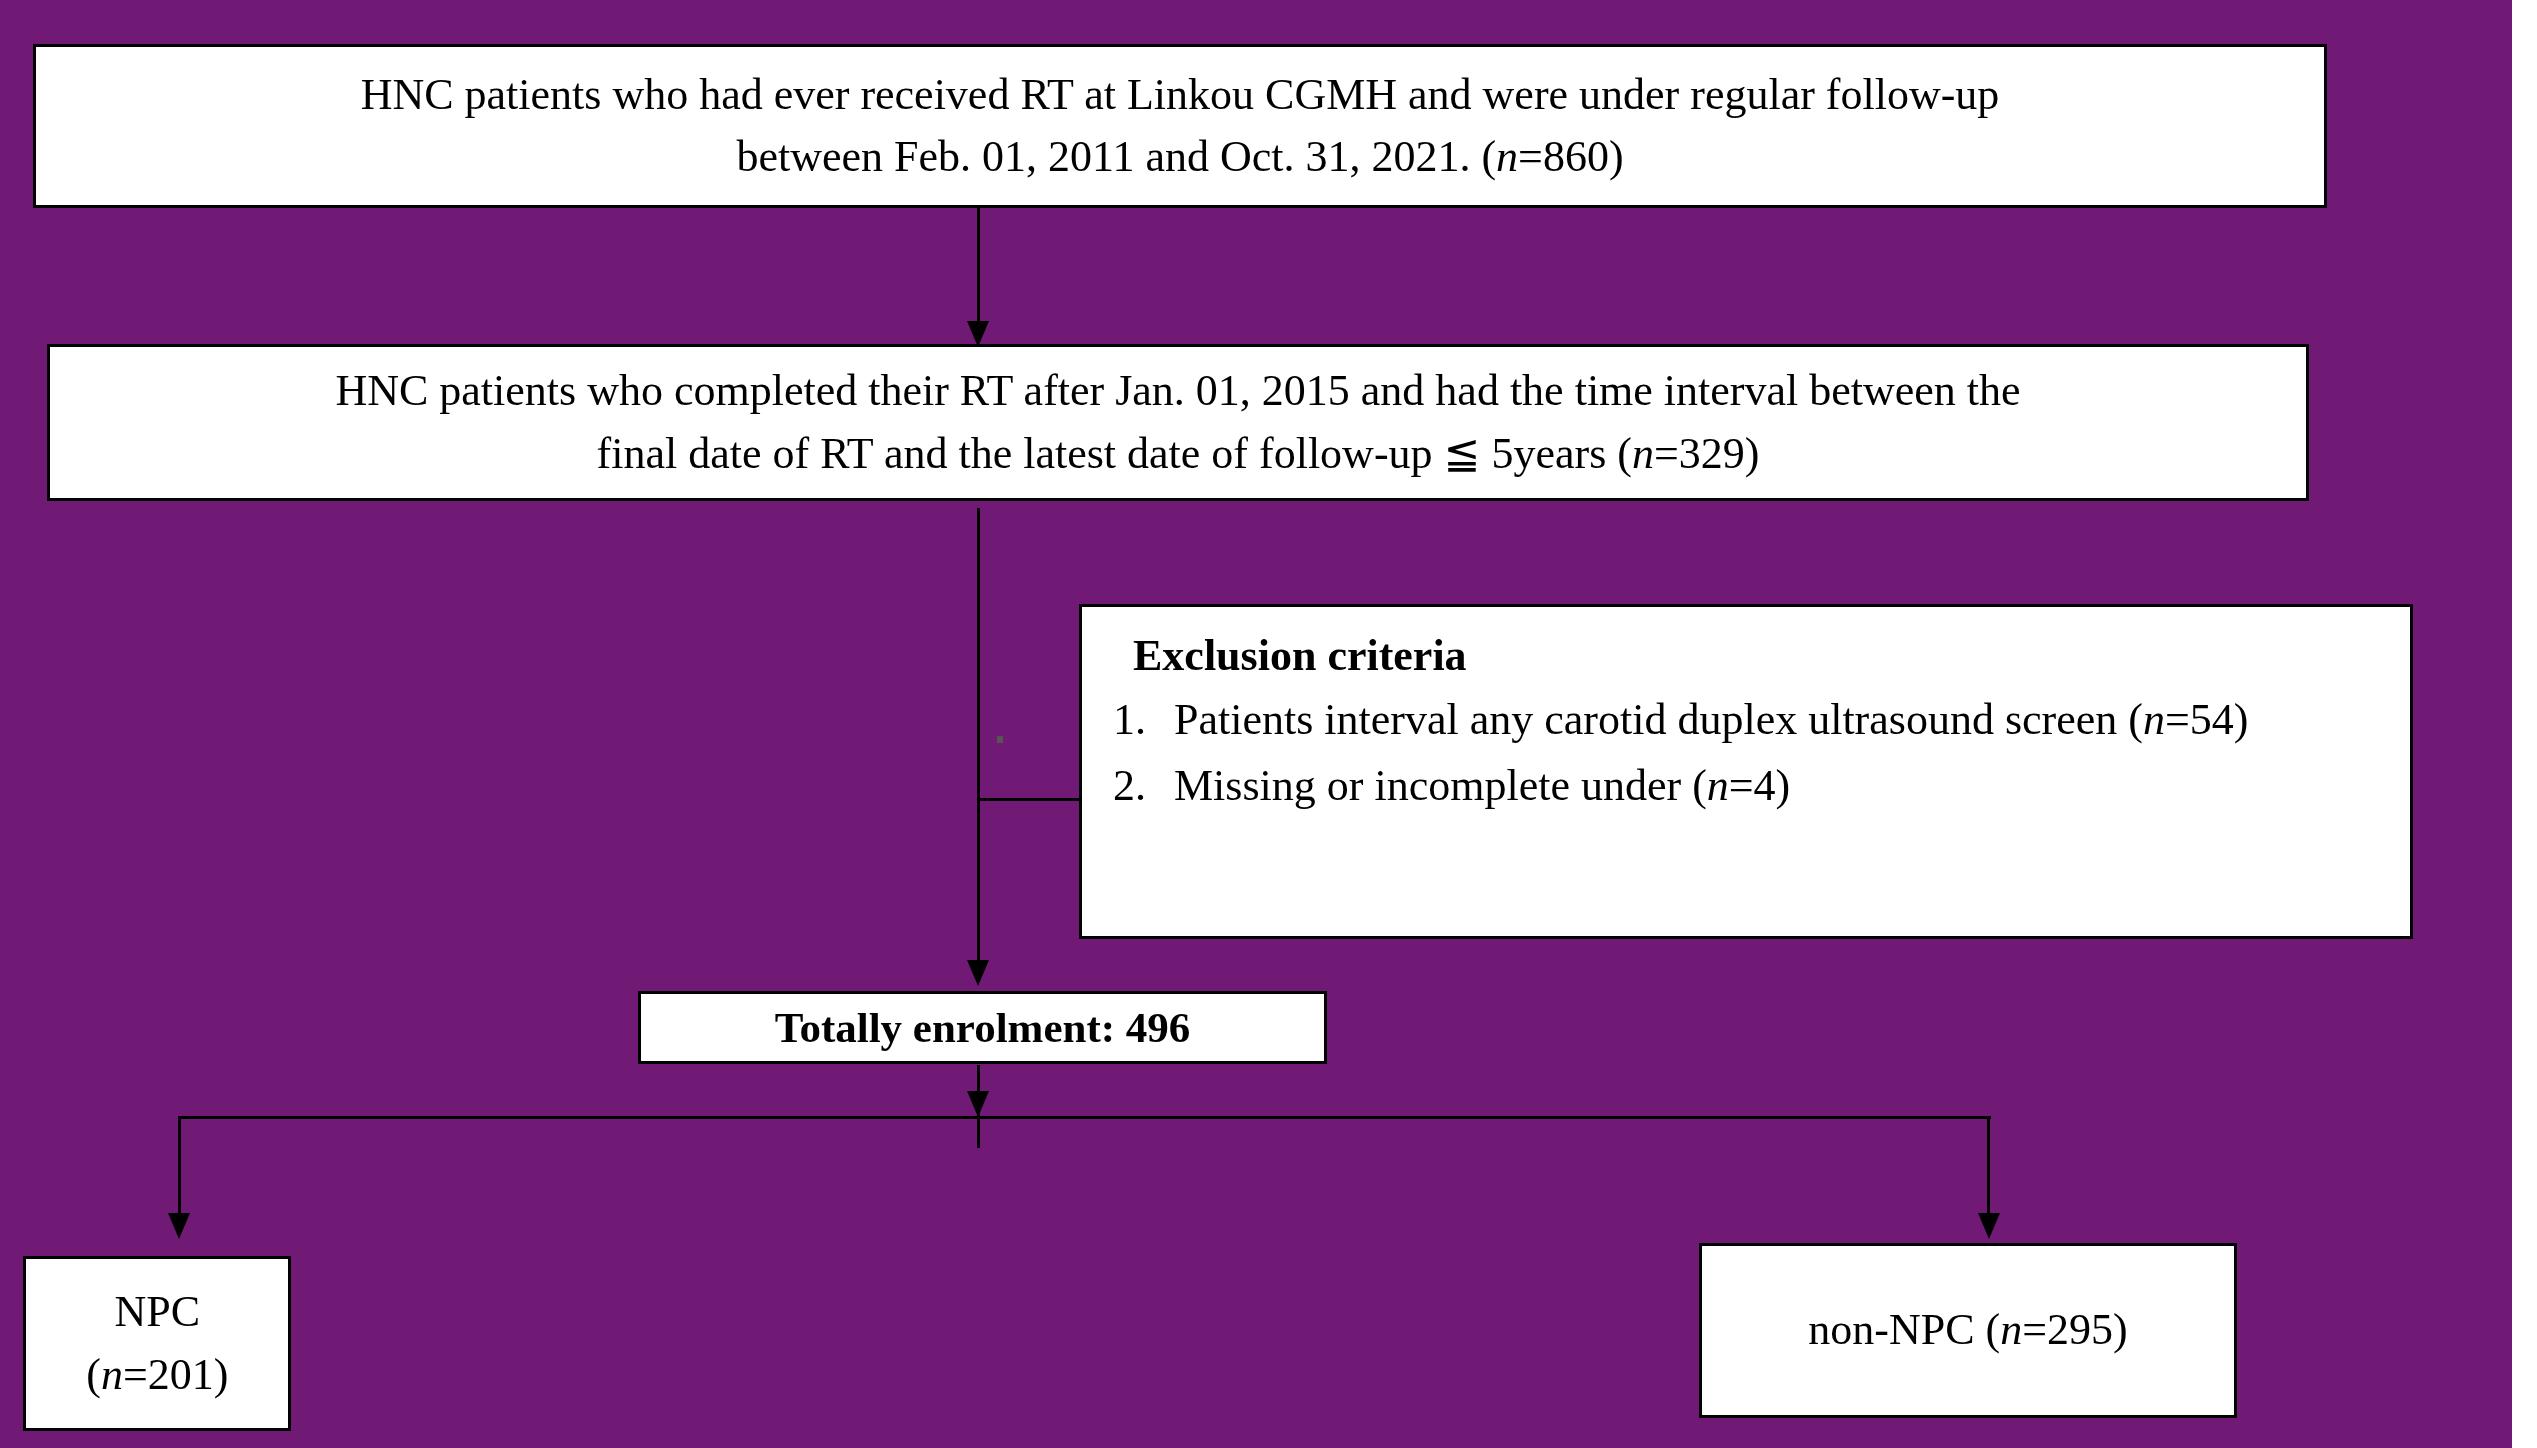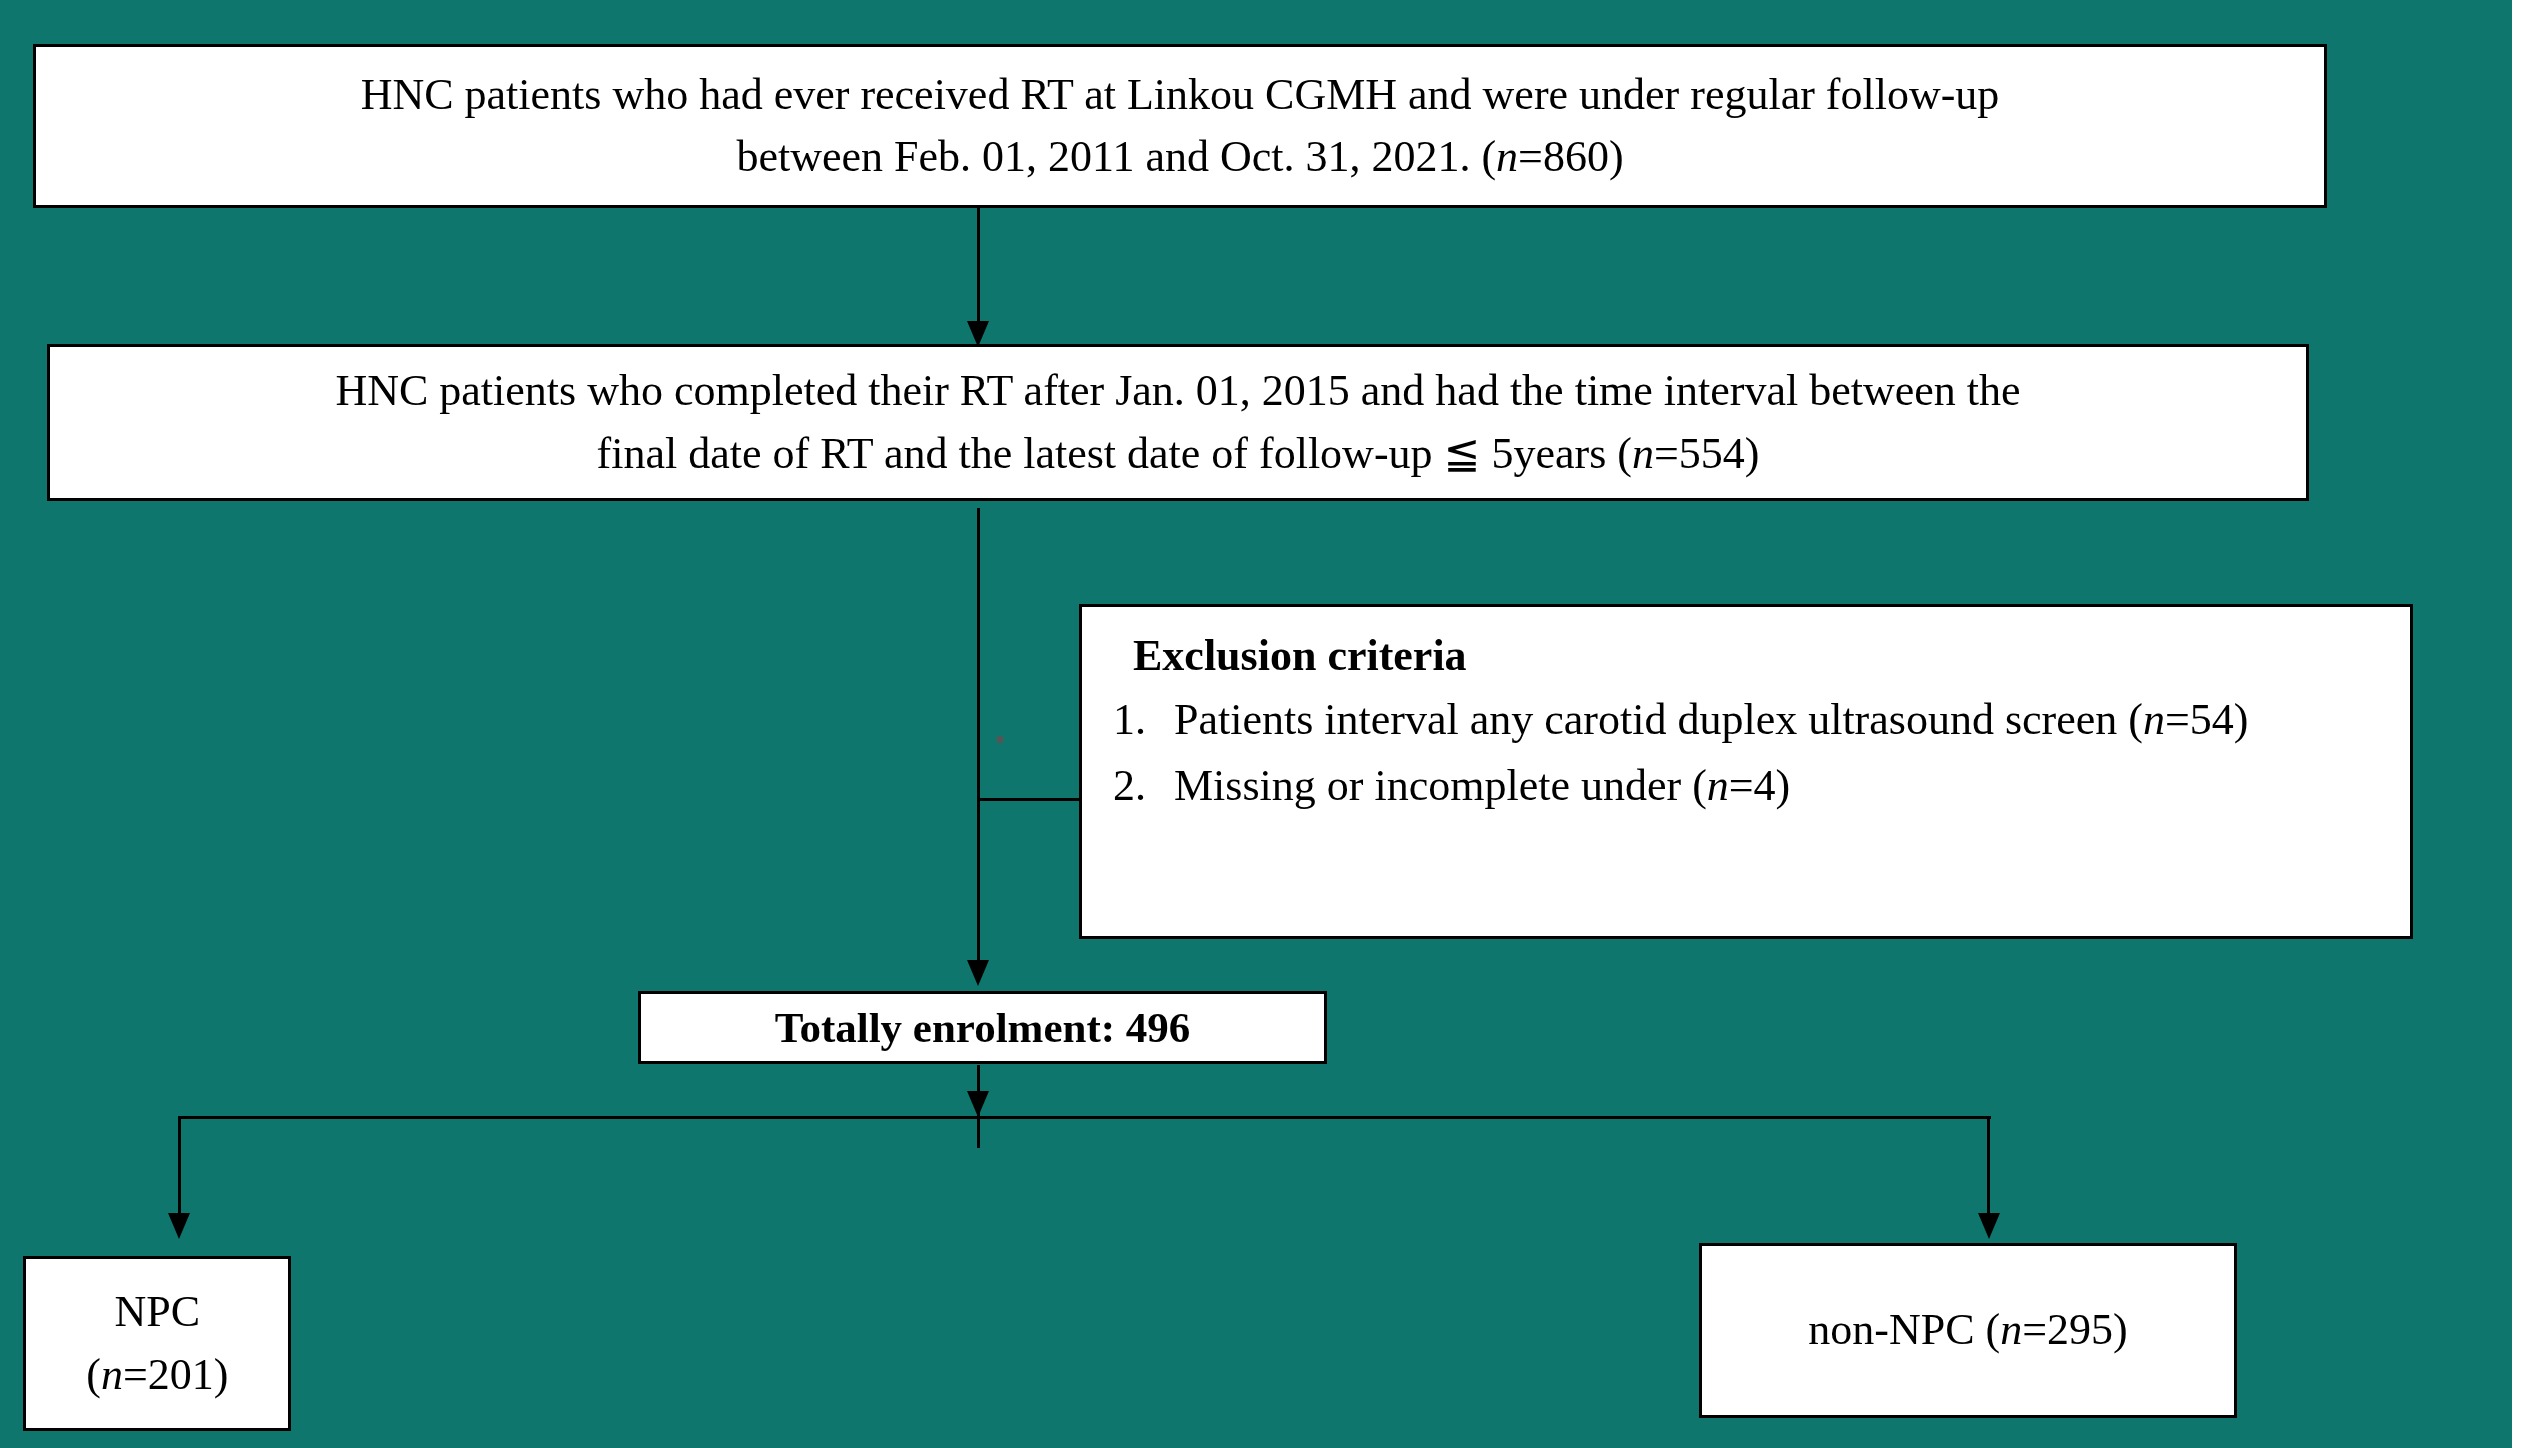--- a/index.html
+++ b/index.html
@@ -5,21 +5,21 @@
 <style>
   html, body {
     margin: 0;
     padding: 0;
     background: #ffffff;
   }
   #canvas {
     position: relative;
     width: 2512px;
     height: 1449px;
-    background: #0f766e;
+    background: #701a75;
     font-family: "Liberation Serif", "DejaVu Serif", serif;
     color: #000000;
     overflow: hidden;
   }
 
   
   .node {
     position: absolute;
     box-sizing: border-box;
     border: 3.1px solid #000000;
@@ -136,21 +136,21 @@
 <div id="canvas">
 
   <div class="node" id="box-cohort">
     <span class="txt"><span>HNC patients who had ever received RT at Linkou CGMH and were under regular follow-up</span><br><span>between  Feb. 01, 2011 and Oct. 31, 2021. (</span><em class="ital">n</em><span>=860)</span></span>
   </div>
 
   <div class="vline" id="conn1-line"></div>
   <div class="arrowhead" id="conn1-arrow"></div>
 
   <div class="node" id="box-eligible">
-    <span class="txt"><span>HNC patients who completed their RT after Jan. 01, 2015 and had the time interval between the</span><br><span>final date of RT and the latest date of follow-up ≦ 5years (</span><em class="ital">n</em><span>=554)</span></span>
+    <span class="txt"><span>HNC patients who completed their RT after Jan. 01, 2015 and had the time interval between the</span><br><span>final date of RT and the latest date of follow-up ≦ 5years (</span><em class="ital">n</em><span>=329)</span></span>
   </div>
 
   <div class="vline" id="conn2-line"></div>
   <div class="arrowhead" id="conn2-arrow"></div>
 
   <div class="hline" id="excl-branch"></div>
   <div id="excl-dot"></div>
 
   <div class="node" id="box-exclusion">
     <div class="excl-title">Exclusion criteria</div>

